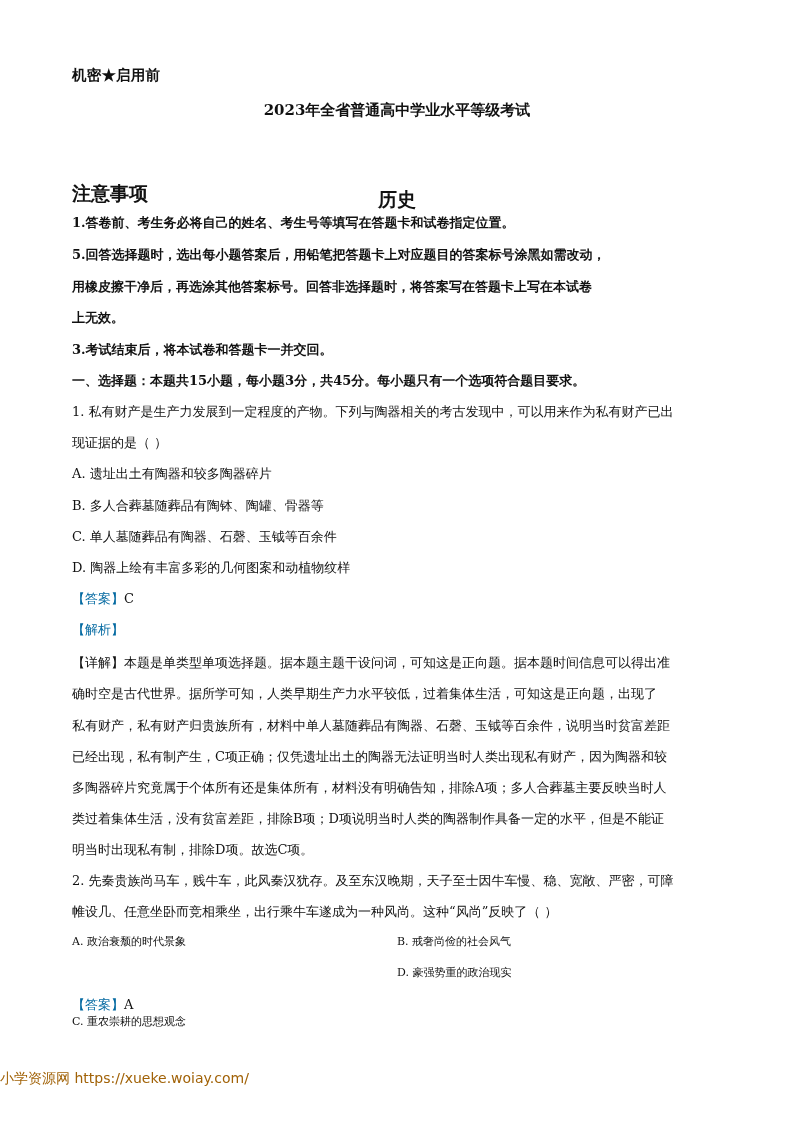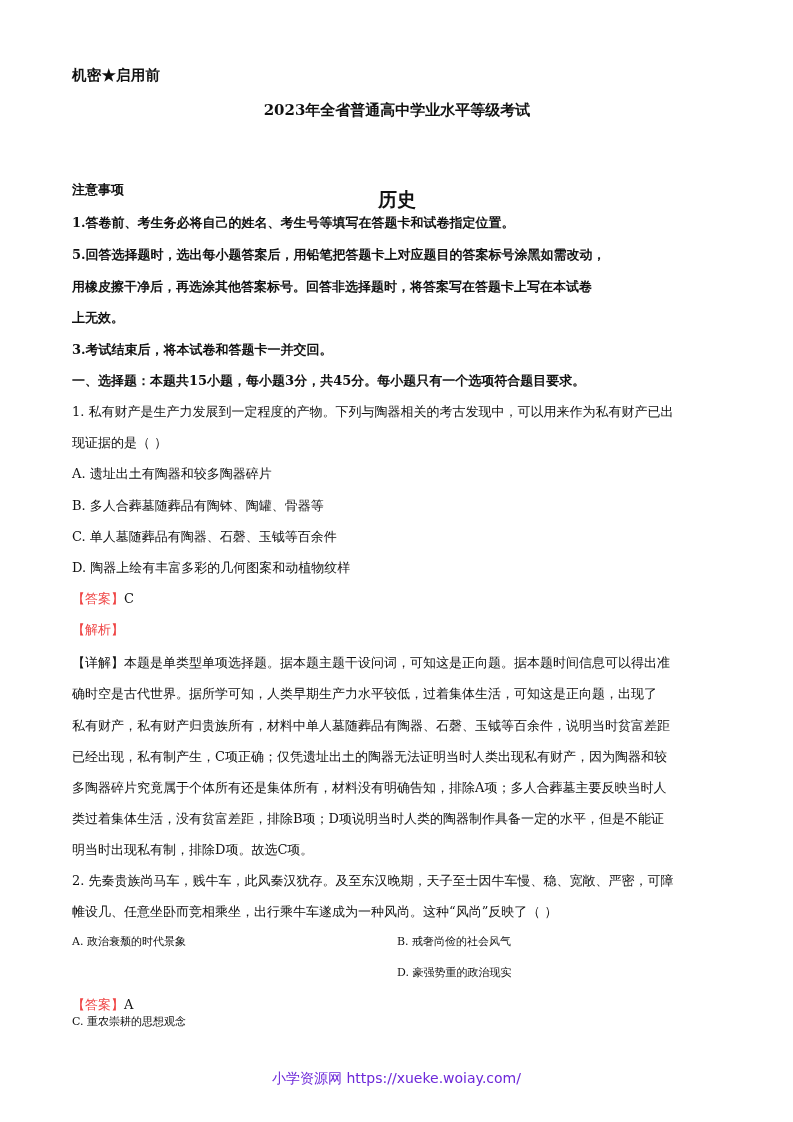--- a/index.html
+++ b/index.html
@@ -18,32 +18,31 @@
     .page {
       position: absolute;
       left: 72px;
       top: 0;
       width: 650px;
     }
     .abs { position: absolute; white-space: nowrap; }
     .secret { left: 0; top: 66px; font-size: 14.5px; font-weight: bold; letter-spacing: 0.2px; }
     .title { left: 0; width: 650px; text-align: center; top: 101px; font-size: 15px; font-weight: bold; }
     .subject { left: 0; width: 650px; text-align: center; top: 143px; font-size: 19px; font-weight: bold; margin-top: 44px; }
-    .notice-head { left: 0; top: 181px; font-size: 13px; font-weight: bold; }
+    .notice-head { left: 0; top: 181px; font-size: 19px; font-weight: bold; }
     .notice { left: 0; font-size: 13px; font-weight: bold; }
     .body-line { left: 0; font-size: 13px; }
     .choice { font-size: 11px; }
-    .tag { color: #ef4444; }
+    .tag { color: #0369a1; }
     .footer {
       position: absolute;
       left: 0; width: 793px; top: 1070px;
-      text-align: center;
       font-family: "DejaVu Sans", "Liberation Sans", sans-serif;
       font-size: 14px;
-      color: #6d28d9;
+      color: #a16207;
     }
   </style>
 </head>
 <body>
 
 <div class="page">
   <div class="abs secret">机密★启用前</div>
   <div class="abs title">2023年全省普通高中学业水平等级考试</div>
   <div class="abs subject">历史</div>
 

